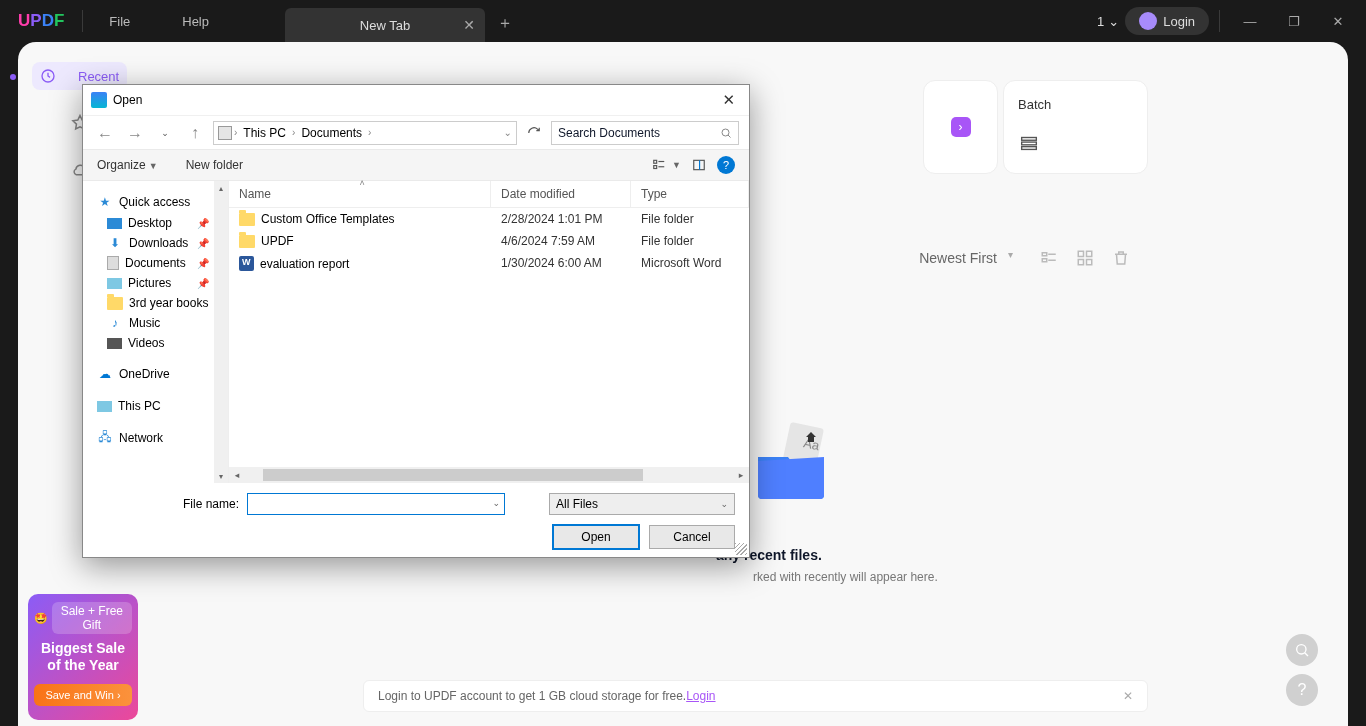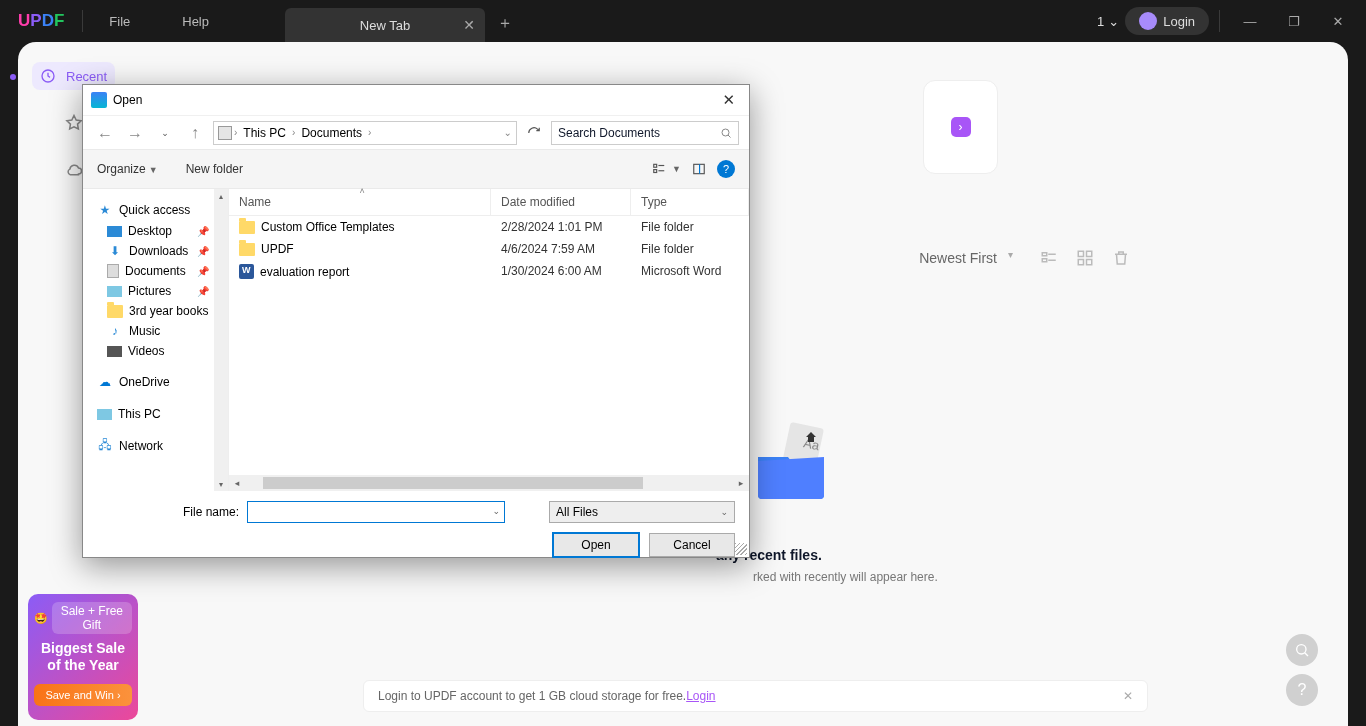--- a/index.html
+++ b/index.html
@@ -23,21 +23,21 @@
 .login-btn { background: #333; border-radius: 14px; padding: 5px 14px; display: flex; align-items: center; gap: 6px; font-size: 13px; color: #ddd; }
 .login-avatar { width: 18px; height: 18px; border-radius: 50%; background: #a78bfa; display: inline-block; }
 .win-ctrl { width: 40px; height: 30px; display: flex; align-items: center; justify-content: center; color: #aaa; font-size: 13px; }
 
 
 .app-body { position: absolute; top: 42px; left: 18px; right: 18px; bottom: 0; background: #f8f8f8; border-radius: 18px 18px 0 0; }
 .dot { position: absolute; left: -8px; top: 32px; width: 6px; height: 6px; border-radius: 50%; background: #8b5cf6; }
 
 
 .leftrail { position: absolute; left: 14px; top: 20px; display: flex; flex-direction: column; gap: 18px; align-items: center; }
-.rail-recent { background: #ede9fe; border-radius: 8px; padding: 6px 8px; display: flex; align-items: center; gap: 10px; }
+.rail-recent { background: #ede9fe; border-radius: 8px; padding: 6px 8px; display: flex; align-items: center; gap: 22px; }
 .rail-recent svg { stroke: #8b5cf6; }
 .rail-recent-label { color: #8b5cf6; font-size: 13px; }
 .rail-icon { width: 30px; height: 30px; display: flex; align-items: center; justify-content: center; color: #777; }
 
 
 .card-purple { position: absolute; right: 350px; top: 38px; width: 75px; height: 94px; background: #fff; border: 1px solid #eee; border-radius: 12px; display: flex; align-items: center; justify-content: center; }
 .card-purple .arrow-box { width: 20px; height: 20px; background: #a855f7; border-radius: 5px; display: flex; align-items: center; justify-content: center; color: #fff; font-size: 12px; }
 .card-batch { position: absolute; right: 200px; top: 38px; width: 145px; height: 94px; background: #fff; border: 1px solid #eee; border-radius: 12px; padding: 16px 14px; }
 .card-batch-title { font-size: 13px; color: #333; margin-bottom: 20px; }
 .card-batch svg { stroke: #555; }
@@ -79,21 +79,21 @@
 .dlg-nav { height: 34px; display: flex; align-items: center; padding: 0 10px; gap: 6px; border-top: 1px solid #f0f0f0; }
 .nav-arrow { width: 24px; height: 24px; display: flex; align-items: center; justify-content: center; color: #888; }
 .addr-bar { flex: 1; border: 1px solid #ccc; height: 24px; display: flex; align-items: center; padding: 0 4px; font-size: 12px; gap: 2px; }
 .addr-seg { padding: 0 4px; }
 .addr-sep { color: #888; font-size: 10px; }
 .addr-icon { width: 14px; height: 14px; border: 1px solid #999; background: #e5e5e5; }
 .refresh { width: 22px; height: 22px; display: flex; align-items: center; justify-content: center; }
 .search-box { width: 188px; border: 1px solid #ccc; height: 24px; display: flex; align-items: center; padding: 0 6px; font-size: 12px; color: #0f172a; }
 .search-box span:first-child { flex: 1; }
 
-.dlg-toolbar { height: 40px; background: #f5f5f5; border-top: 1px solid #eaeaea; border-bottom: 1px solid #eaeaea; display: flex; align-items: center; padding: 0 14px; font-size: 12px; gap: 28px; color: #333; }
+.dlg-toolbar { height: 32px; background: #f5f5f5; border-top: 1px solid #eaeaea; border-bottom: 1px solid #eaeaea; display: flex; align-items: center; padding: 0 14px; font-size: 12px; gap: 28px; color: #333; }
 .dlg-toolbar .right { margin-left: auto; display: flex; align-items: center; gap: 10px; }
 .org-drop { color: #666; font-size: 9px; margin-left: 3px; }
 .view-btn { display: flex; align-items: center; gap: 2px; color: #555; }
 .help-circle { width: 18px; height: 18px; border-radius: 50%; background: #0078d4; color: #fff; font-size: 11px; display: flex; align-items: center; justify-content: center; }
 
 .dlg-content { display: flex; height: 302px; }
 .sidebar { width: 146px; border-right: 1px solid #eee; overflow-y: auto; font-size: 12px; padding-top: 10px; position: relative; }
 .sb-scroll { position: absolute; right: 0; top: 0; width: 14px; height: 100%; background: #f0f0f0; }
 .sb-scroll-up { position: absolute; top: 0; width: 100%; height: 14px; display: flex; align-items: center; justify-content: center; font-size: 8px; color: #666; }
 .sb-scroll-down { position: absolute; bottom: 0; width: 100%; height: 14px; display: flex; align-items: center; justify-content: center; font-size: 8px; color: #666; }
@@ -185,20 +185,28 @@
     <div class="rail-icon">
       <svg width="18" height="18" viewBox="0 0 24 24" fill="none" stroke="#888" stroke-width="2">
           <path d="M18 16a4 4 0 000-8 6 6 0 00-11.5 1.5A4 4 0 007 17h11z"></path>
         </svg>
     </div>
   </div>
 
   <div class="card-purple">
     <div class="arrow-box">›</div>
   </div>
+  <div class="card-batch">
+    <div class="card-batch-title">Batch</div>
+    <svg width="22" height="22" viewBox="0 0 24 24" fill="none" stroke-width="1.5">
+        <rect x="4" y="6" width="16" height="3"></rect>
+        <rect x="4" y="11" width="16" height="3"></rect>
+        <rect x="4" y="16" width="16" height="3"></rect>
+      </svg>
+  </div>
 
   <div class="right-tools">
     <div class="sort-wrap">
       <span class="sort-select">Newest First</span>
       <span class="sort-caret">▾</span>
     </div>
     <svg class="tool-icon" width="18" height="18" viewBox="0 0 24 24" fill="none" stroke="currentColor" stroke-width="2">
         <rect x="3" y="5" width="6" height="4"></rect>
         <rect x="3" y="13" width="6" height="4"></rect>
         <line x1="11" y1="7" x2="21" y2="7"></line>

